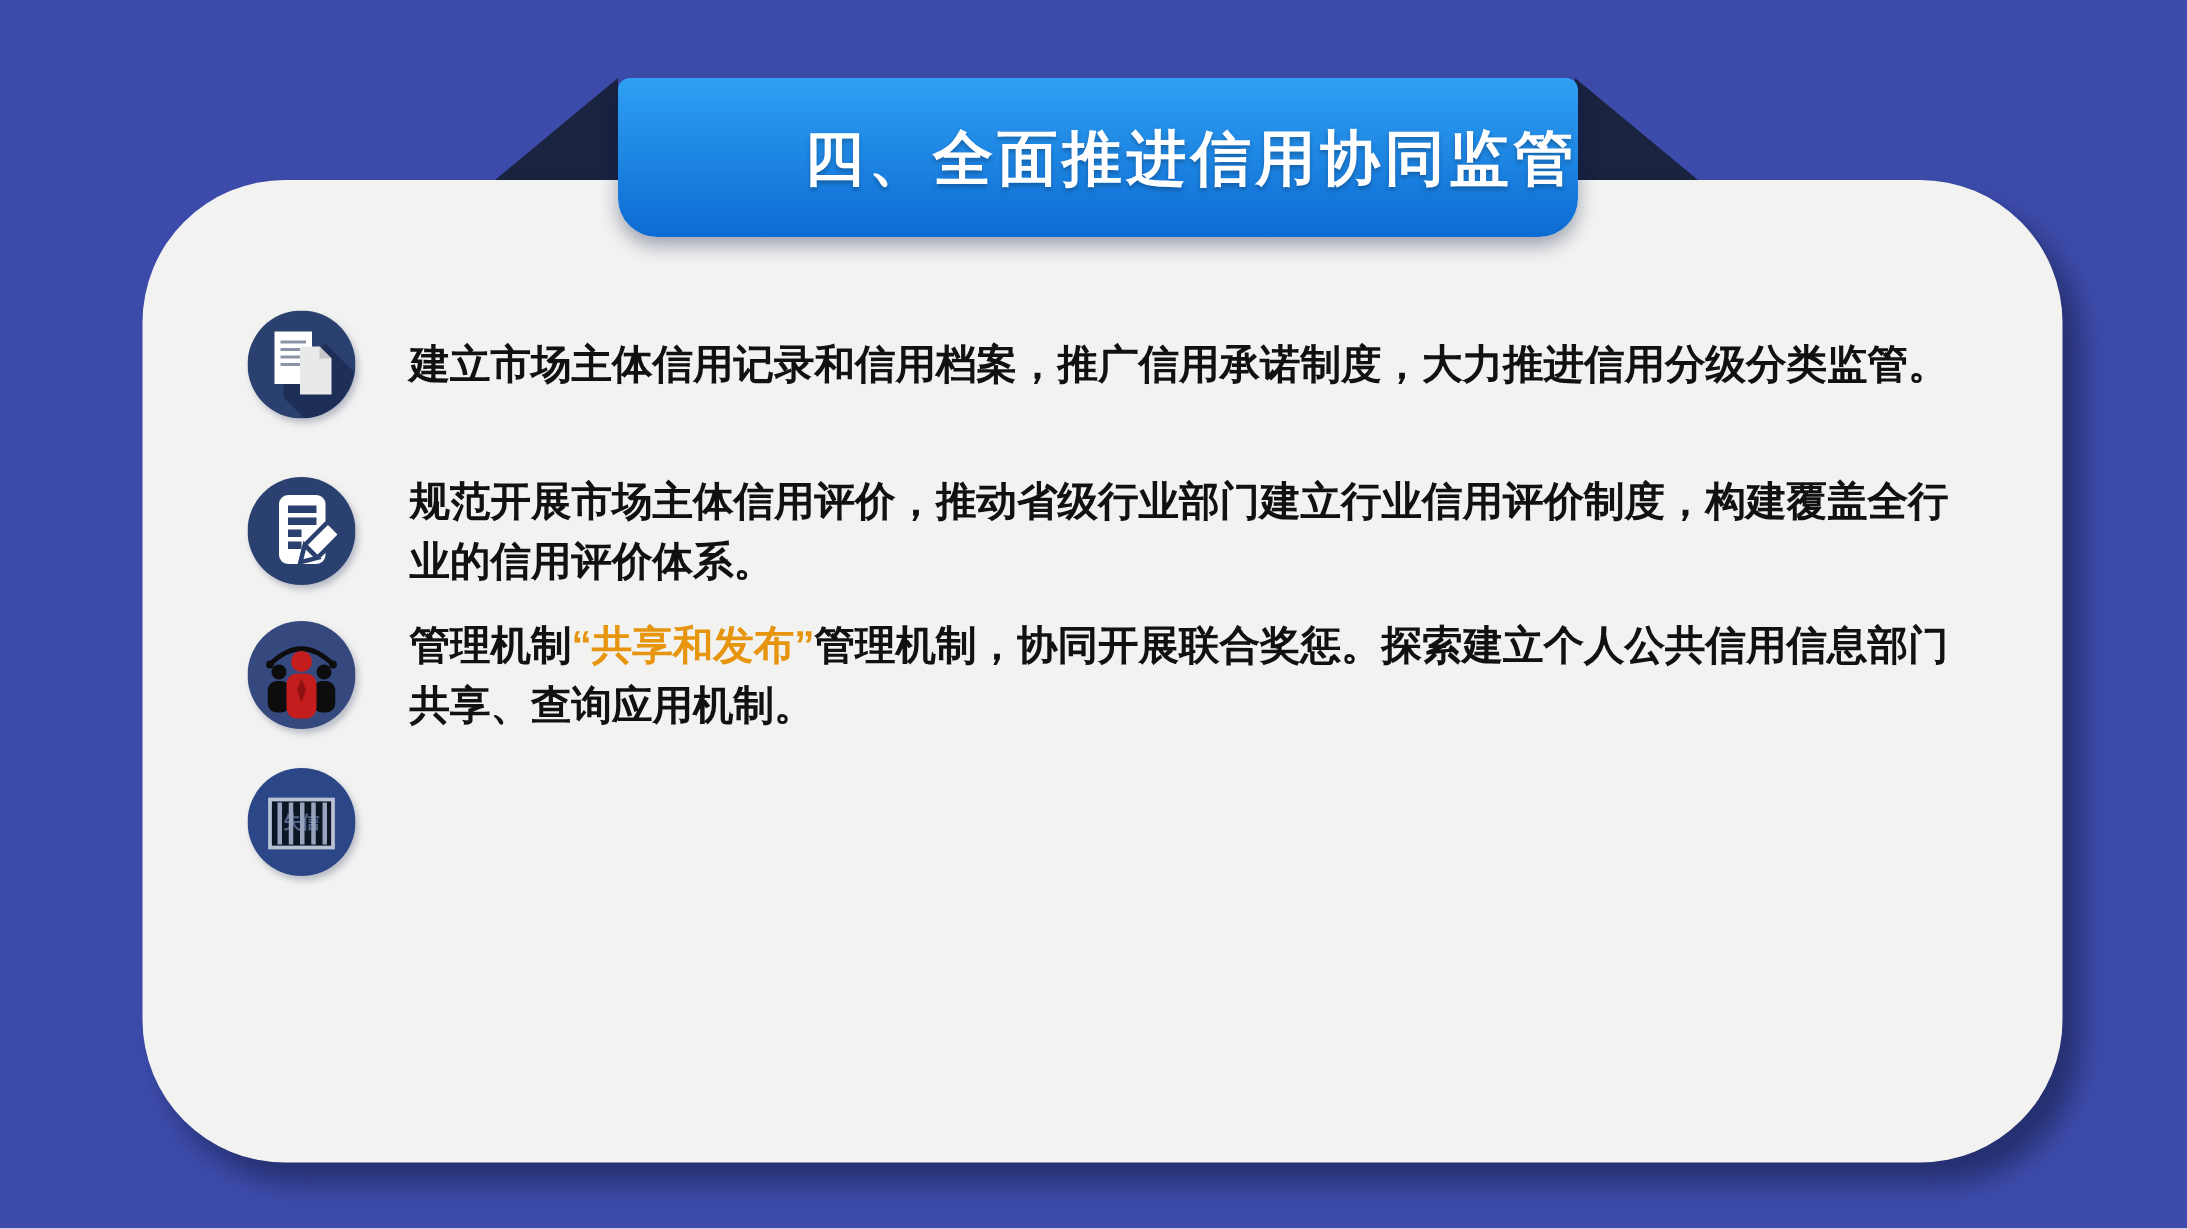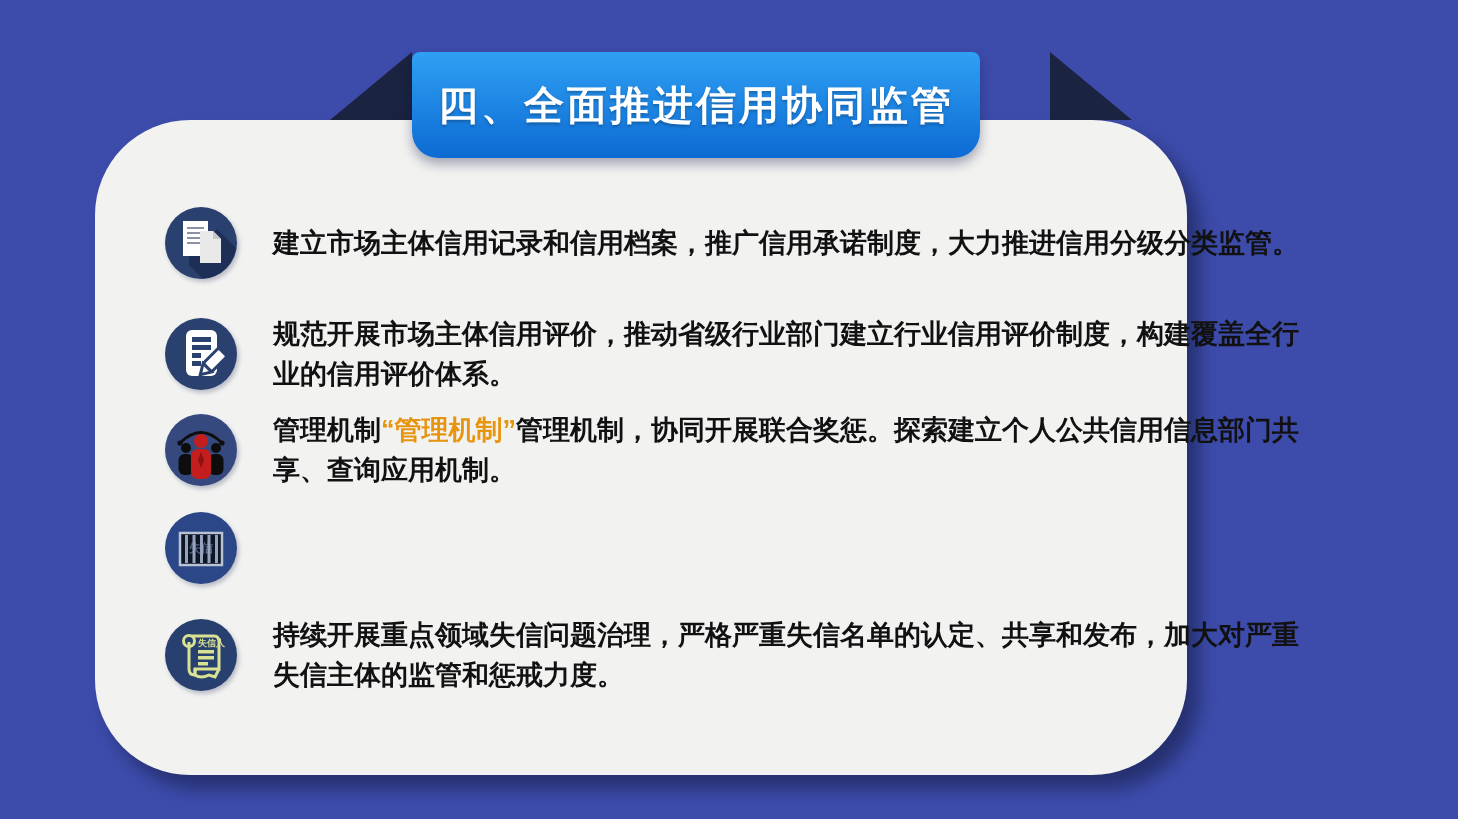--- a/index.html
+++ b/index.html
@@ -9,32 +9,32 @@
     overflow:hidden;
     background:var(--bg,#3d4cab);
     font-family:"Liberation Sans",sans-serif;
   }
   
   .fold{position:absolute;top:52px;width:82px;height:68px;background:var(--fold,#1a2340);}
   .fold-left{left:330px;clip-path:polygon(100% 0,100% 100%,0 100%);}
   .fold-right{left:1050px;clip-path:polygon(0 0,100% 100%,0 100%);}
   
   .card{
-    position:absolute;left:95px;top:120px;width:1092px;height:655px;
+    position:absolute;left:95px;top:120px;width:1280px;height:655px;
     background:var(--card,#f2f2f1);
     border-radius:95px;
     box-shadow:12px 14px 18px rgba(18,26,64,.55);
   }
   
   .banner{
-    position:absolute;left:412px;top:52px;width:568px;height:106px;
+    position:absolute;left:412px;top:52px;width:640px;height:106px;
     background:linear-gradient(180deg,var(--banner-top,#2fa0f3),var(--banner-bottom,#0c6bd3));
     border-radius:8px 8px 26px 26px;
     box-shadow:0 6px 12px rgba(10,20,60,.35);
-    display:flex;align-items:center;justify-content:center;
+    display:flex;align-items:center;justify-content:flex-end;
   }
   .banner-title{
     color:#ffffff;font-size:40px;font-weight:700;letter-spacing:3px;
     text-shadow:0 2px 3px rgba(0,0,0,.25);
   }
   
   .row{position:absolute;left:70px;display:flex;align-items:center;}
   .r1{top:87px}.r2{top:194px}.r3{top:290px}.r4{top:392px}.r5{top:495px}
   .icon{width:72px;height:72px;flex:0 0 72px;display:block;filter:drop-shadow(2px 3px 2px rgba(20,30,70,.25));}
   .icon svg{display:block;}
@@ -107,59 +107,40 @@
             <circle cx="51" cy="34" r="5"></circle>
             <rect x="43.5" y="40" width="15" height="21" rx="6"></rect>
           </g>
           <g fill="#c41d1d">
             <circle cx="36" cy="27" r="7"></circle>
             <rect x="26" y="35" width="20" height="30" rx="7"></rect>
           </g>
           <path d="M36 38 L33 46 L36 54 L39 46 Z" fill="#8f1111"></path>
         </svg>
       </span>
-      <p class="txt"><span>管理机制</span><span class="highlight">“管理机制”</span><span>管理机制，协同开展联合奖惩。探索建立个人公共信用信息部门共享、查询应用机制。</span></p>
+      <p class="txt"><span>管理机制</span><span class="highlight">“共享和发布”</span><span>管理机制，协同开展联合奖惩。探索建立个人公共信用信息部门共享、查询应用机制。</span></p>
     </div>
 
     <div class="row r4">
       <span class="icon">
         <svg width="72" height="72" viewBox="0 0 72 72">
           <circle cx="36" cy="36" r="36" fill="#2c4787"></circle>
           <rect x="15" y="21" width="42" height="32" fill="#0c1524" stroke="#b9c2d4" stroke-width="2.5"></rect>
           <text x="36" y="40" fill="#55648a" font-size="12" font-weight="bold" text-anchor="middle">失信</text>
           <g fill="#97a3bd">
             <rect x="20" y="23" width="3" height="28"></rect>
             <rect x="27.5" y="23" width="3" height="28"></rect>
             <rect x="35" y="23" width="3" height="28"></rect>
             <rect x="42.5" y="23" width="3" height="28"></rect>
             <rect x="50" y="23" width="3" height="28"></rect>
           </g>
         </svg>
       </span>
     </div>
 
-    <div class="row r5">
-      <span class="icon">
-        <svg width="72" height="72" viewBox="0 0 72 72">
-          <circle cx="36" cy="36" r="36" fill="#28406f"></circle>
-          <g stroke="#d9e193" stroke-width="3" fill="none">
-            <path d="M27 17 L49 17 Q54 17 54 23 L54 50 L30 50 L30 56 Q24 56 24 50 L24 23"></path>
-            <circle cx="24" cy="22" r="5.5"></circle>
-            <path d="M30 50 L30 56 Q36 60 44 56 L50 58 L54 50"></path>
-          </g>
-          <text x="33" y="27" fill="#d9e193" font-size="9" font-weight="bold">失信人</text>
-          <g fill="#d9e193">
-            <rect x="33" y="31" width="16" height="3.5"></rect>
-            <rect x="33" y="37" width="16" height="3.5"></rect>
-            <rect x="33" y="43" width="10" height="3.5"></rect>
-          </g>
-        </svg>
-      </span>
-      <p class="txt"><span>持续开展重点领域失信问题治理，严格严重失信名单的认定、共享和发布，加大对严重失信主体的监管和惩戒力度。</span></p>
-    </div>
 
   </div>
 
   <div class="banner">
     <div class="banner-title">四、全面推进信用协同监管</div>
   </div>
 
 </div>
 
 </body></html>

